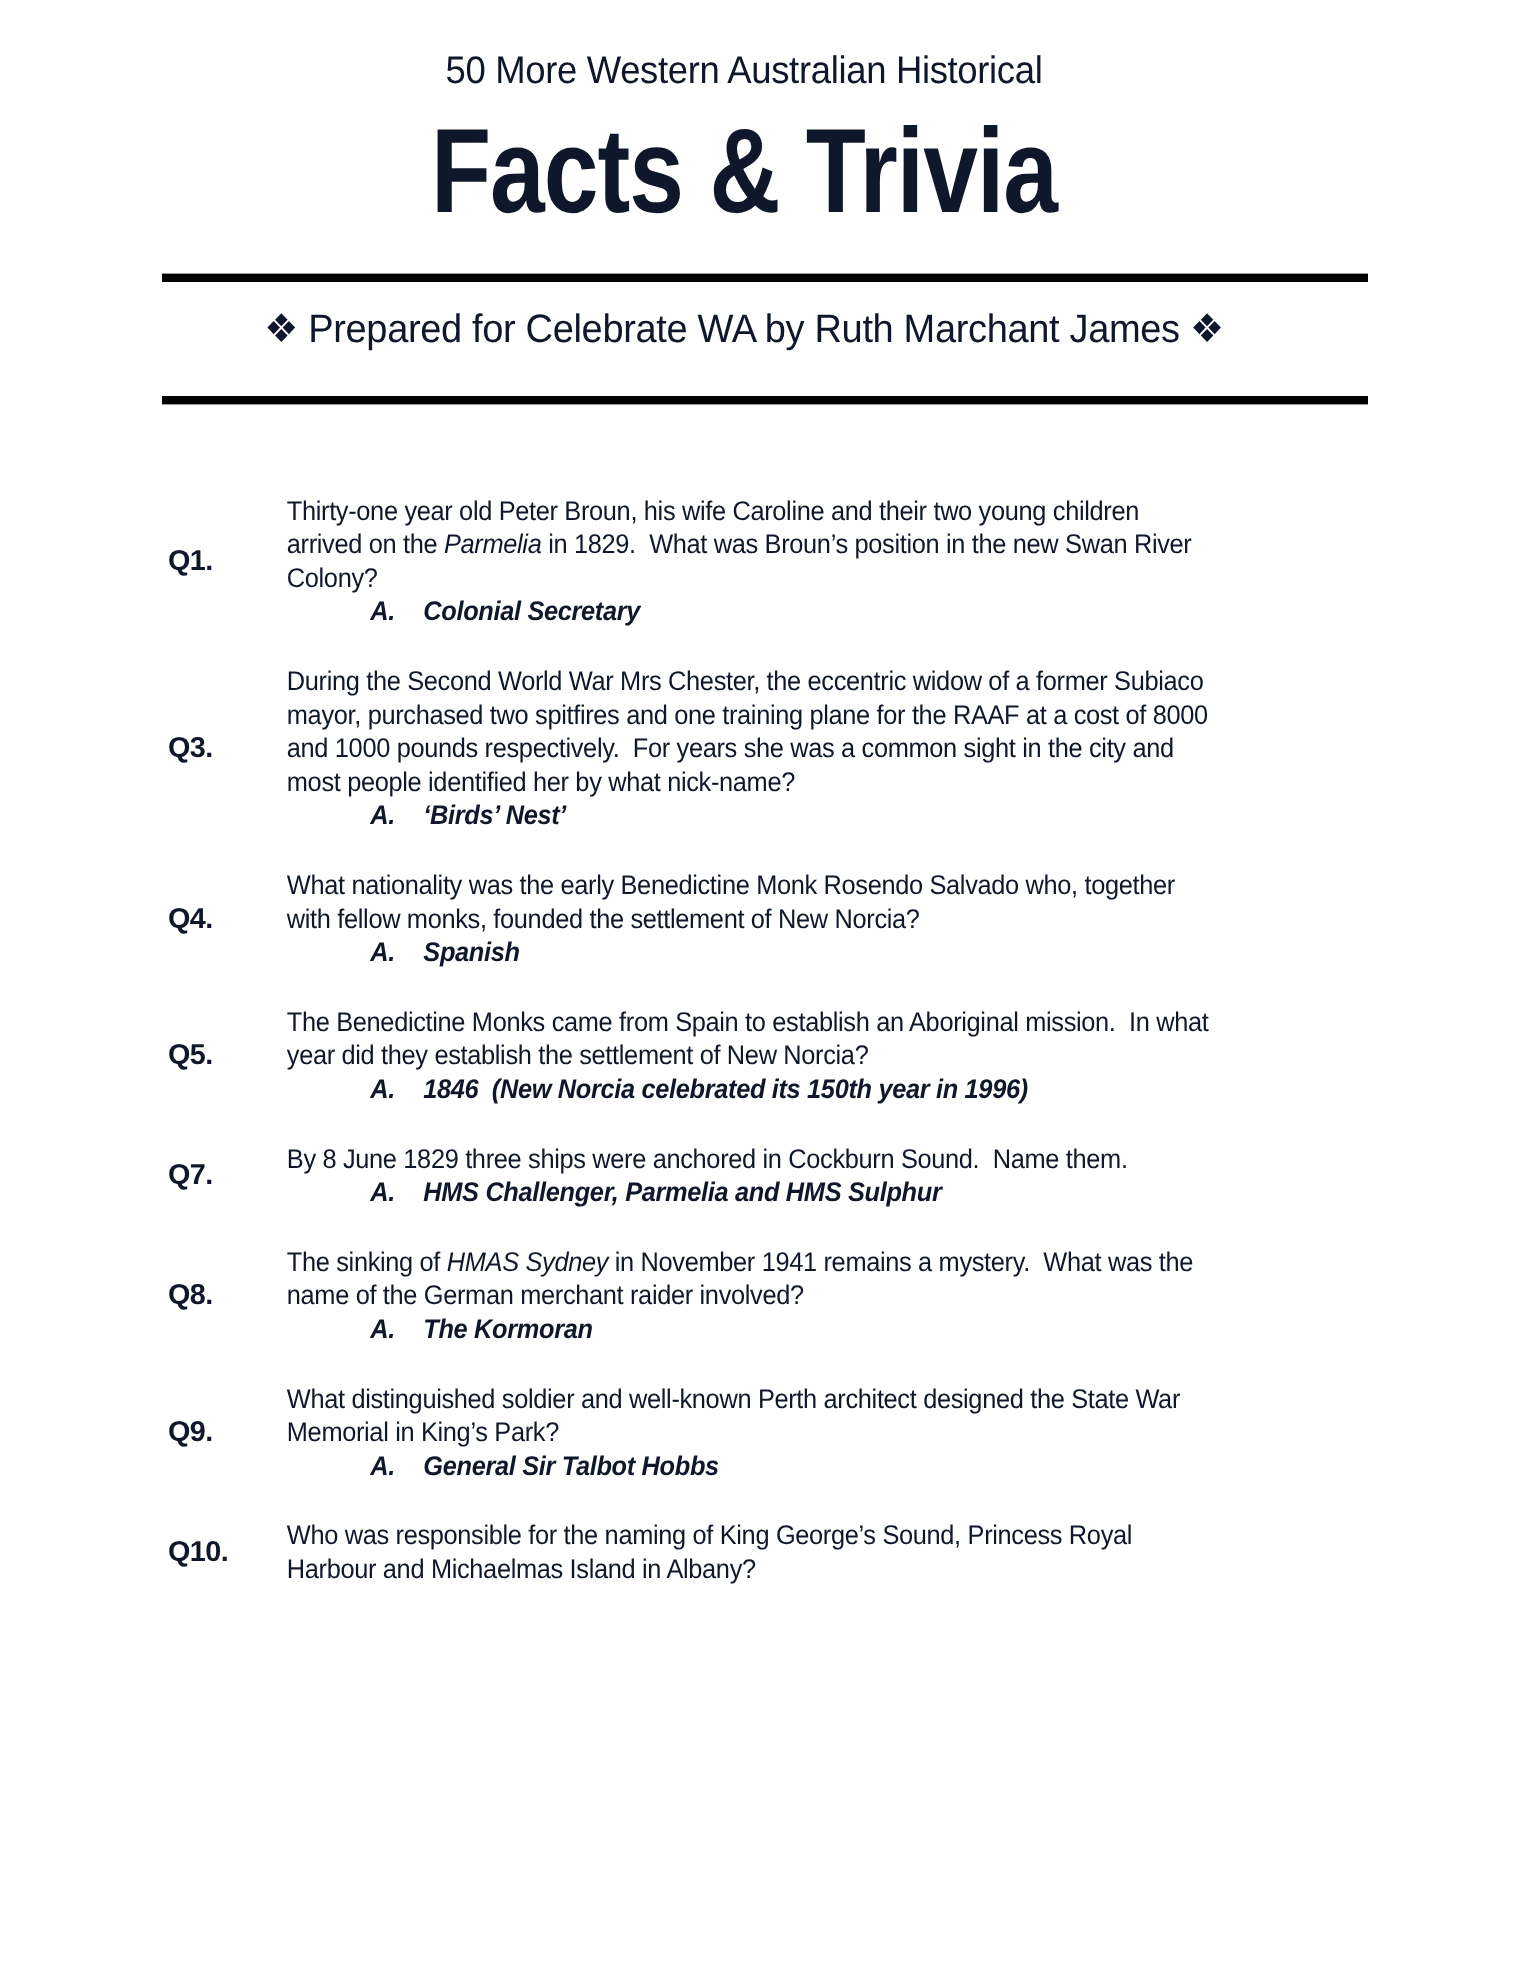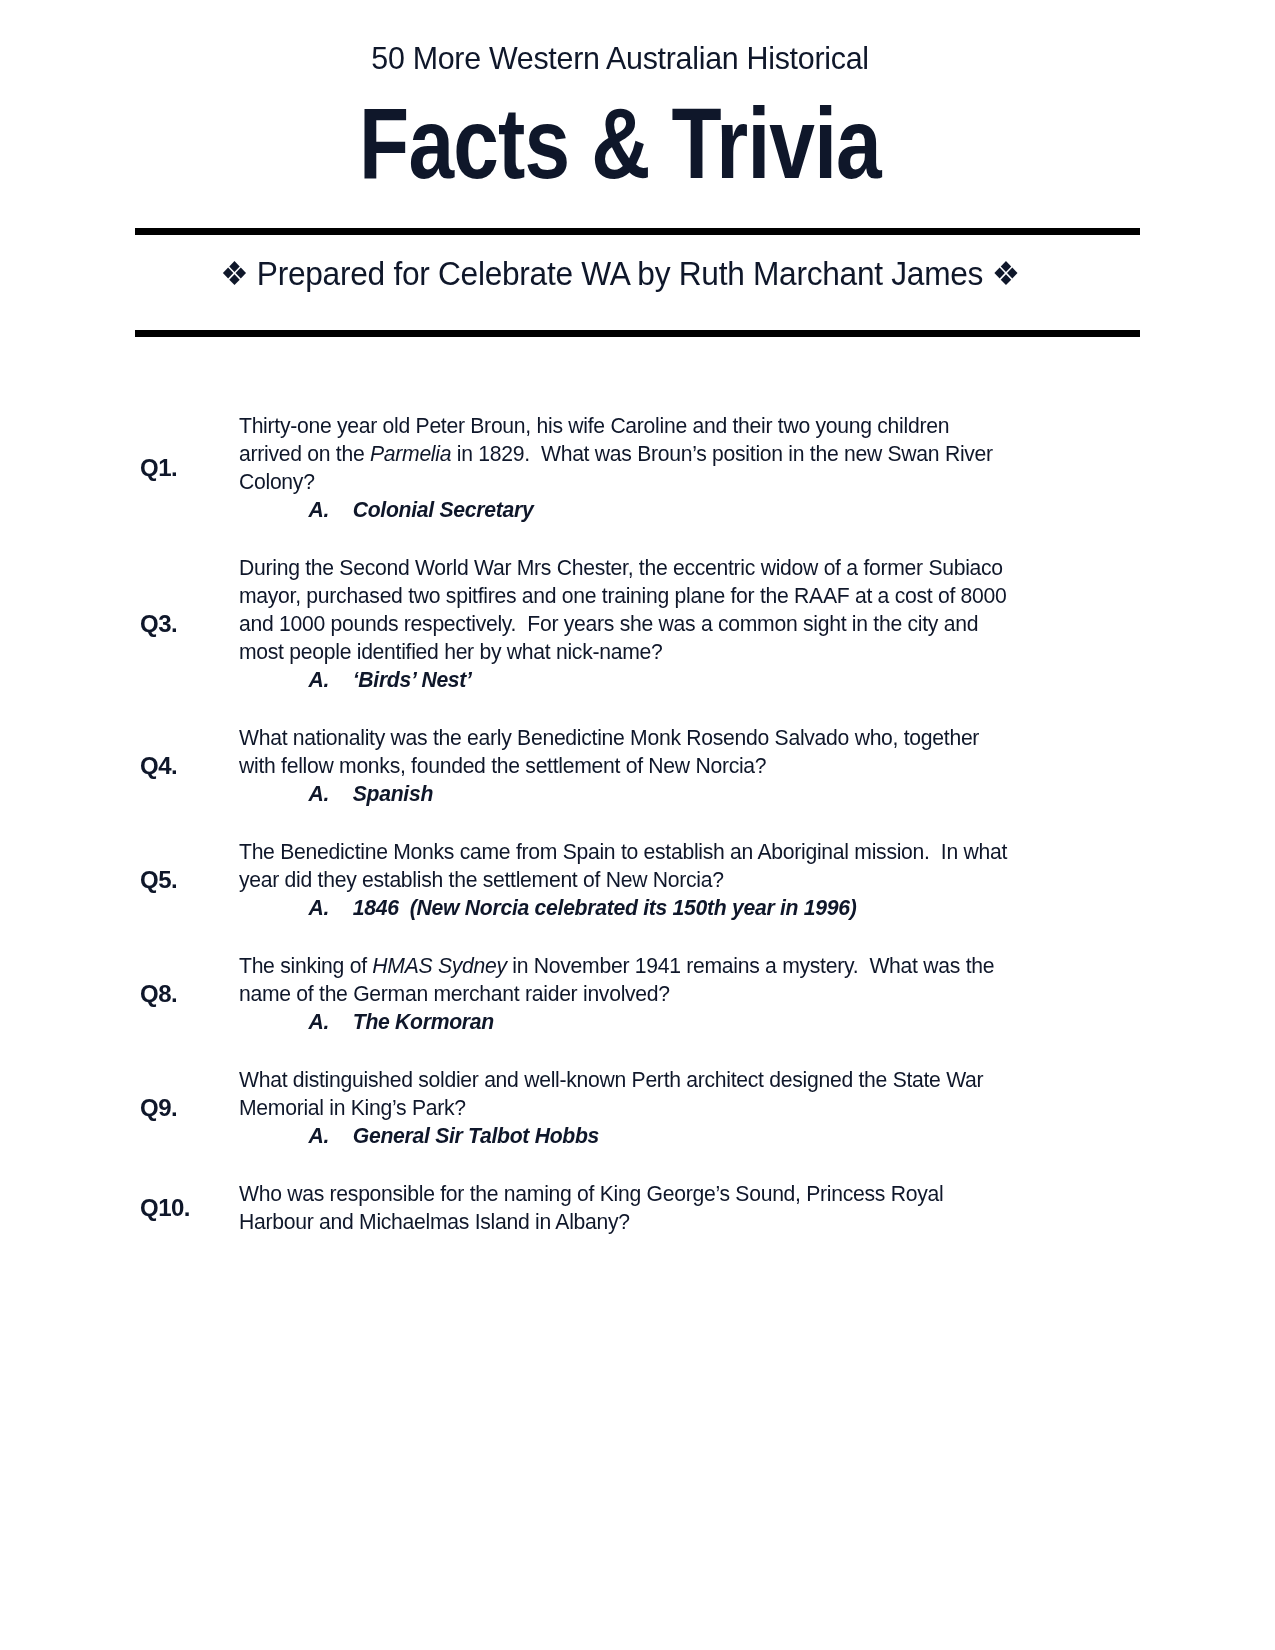--- a/index.html
+++ b/index.html
@@ -78,20 +78,27 @@
       </div>
       <div class="question">
         <div class="qlabel">Q5.</div>
         <div class="qbody">
           <div class="qline"><span class="seg">The Benedictine Monks came from Spain to establish an Aboriginal mission.  In what</span></div>
           <div class="qline"><span class="seg">year did they establish the settlement of New Norcia?</span></div>
           <div class="answer-row"><span class="answer-label">A.</span><span class="answer-text">1846  (New Norcia celebrated its 150th year in 1996)</span></div>
         </div>
       </div>
       <div class="question">
+        <div class="qlabel">Q7.</div>
+        <div class="qbody">
+          <div class="qline"><span class="seg">By 8 June 1829 three ships were anchored in Cockburn Sound.  Name them.</span></div>
+          <div class="answer-row"><span class="answer-label">A.</span><span class="answer-text">HMS Challenger, Parmelia and HMS Sulphur</span></div>
+        </div>
+      </div>
+      <div class="question">
         <div class="qlabel">Q8.</div>
         <div class="qbody">
           <div class="qline"><span class="seg">The sinking of </span><span class="seg italic">HMAS Sydney</span><span class="seg"> in November 1941 remains a mystery.  What was the</span></div>
           <div class="qline"><span class="seg">name of the German merchant raider involved?</span></div>
           <div class="answer-row"><span class="answer-label">A.</span><span class="answer-text">The Kormoran</span></div>
         </div>
       </div>
       <div class="question">
         <div class="qlabel">Q9.</div>
         <div class="qbody">

